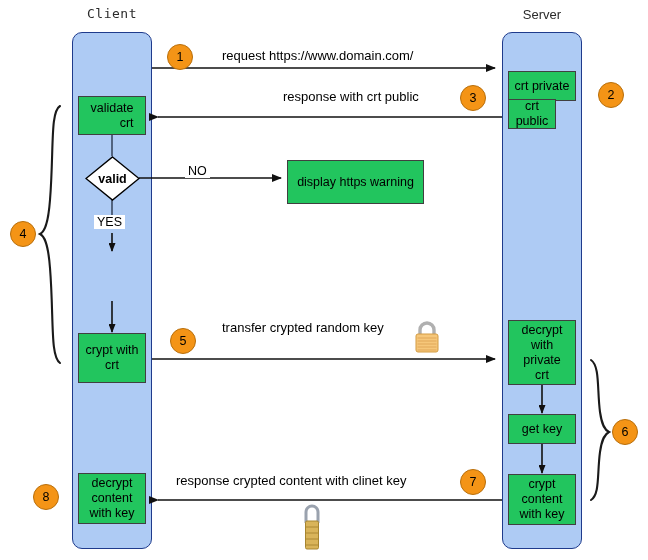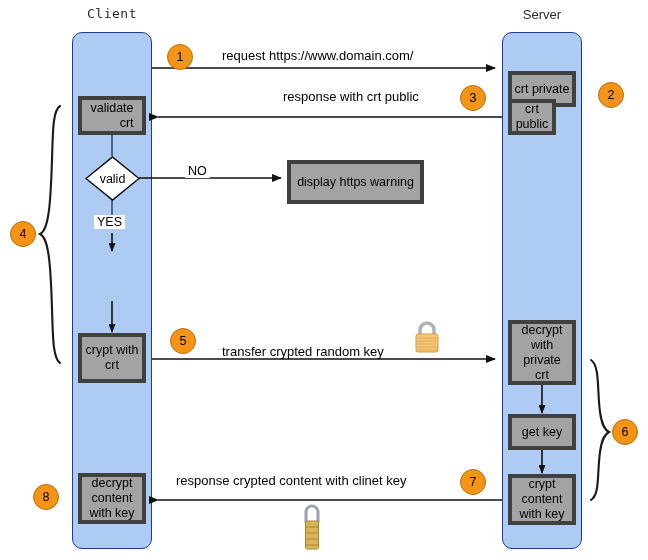--- a/index.html
+++ b/index.html
@@ -33,35 +33,36 @@
     color: #2b2b2b;
     text-align: center;
     white-space: nowrap;
   }
   .lane-title.mono {
     font-family: "DejaVu Sans Mono", monospace;
     letter-spacing: 0.5px;
   }
   .pbox {
     position: absolute;
-    background: #a3a3a3;
-    border: 4px solid #404040;
+    background: #22c55e;
+    border: 1px solid #404040;
     box-sizing: border-box;
     display: flex;
     align-items: center;
     justify-content: center;
     text-align: center;
     font-size: 12.5px;
     line-height: 15px;
     color: #000000;
     padding: 14px 2px;
   }
   .diamond-wrap {
     position: absolute;
     box-sizing: border-box;
+    font-weight: bold;
   }
   .diamond-wrap .dsvg {
     position: absolute;
     left: 0;
     top: 0;
   }
   .diamond-label {
     position: absolute;
     left: 0;
     top: 0;
@@ -197,21 +198,21 @@
 crt</div>
 
   <div class="pbox" style="left:508px; top:414px; width:68px; height:30px;">get key</div>
 
   <div class="pbox" style="left:508px; top:474px; width:68px; height:51px; white-space:pre-line;">crypt
 content
 with key</div>
 
   <div class="msg-label" style="left:283px; top:89px;">response with crt public</div>
   <div class="msg-label" style="left:222px; top:48px;">request https://www.domain.com/</div>
-  <div class="msg-label" style="left:222px; top:344px;">transfer crypted random key</div>
+  <div class="msg-label" style="left:222px; top:320px;">transfer crypted random key</div>
   <div class="msg-label" style="left:176px; top:473px;">response crypted content with clinet key</div>
 
   <div class="lock" style="left:411px; top:319px; width:32px; height:34px;">
     <svg width="32" height="34" viewBox="0 0 32 34" xmlns="http://www.w3.org/2000/svg">
       <path d="M9,16 L9,11 A7,7 0 0 1 23,11 L23,16" fill="none" stroke="#b0b0b0" stroke-width="3.4"></path>
       <rect x="5" y="15" width="22" height="18" rx="2" fill="#f6c77a" stroke="#d39b42" stroke-width="1"></rect>
       <g stroke="#e0a758" stroke-width="1">
         <line x1="6.5" y1="19" x2="25.5" y2="19"></line>
         <line x1="6.5" y1="22" x2="25.5" y2="22"></line>
         <line x1="6.5" y1="25" x2="25.5" y2="25"></line>

